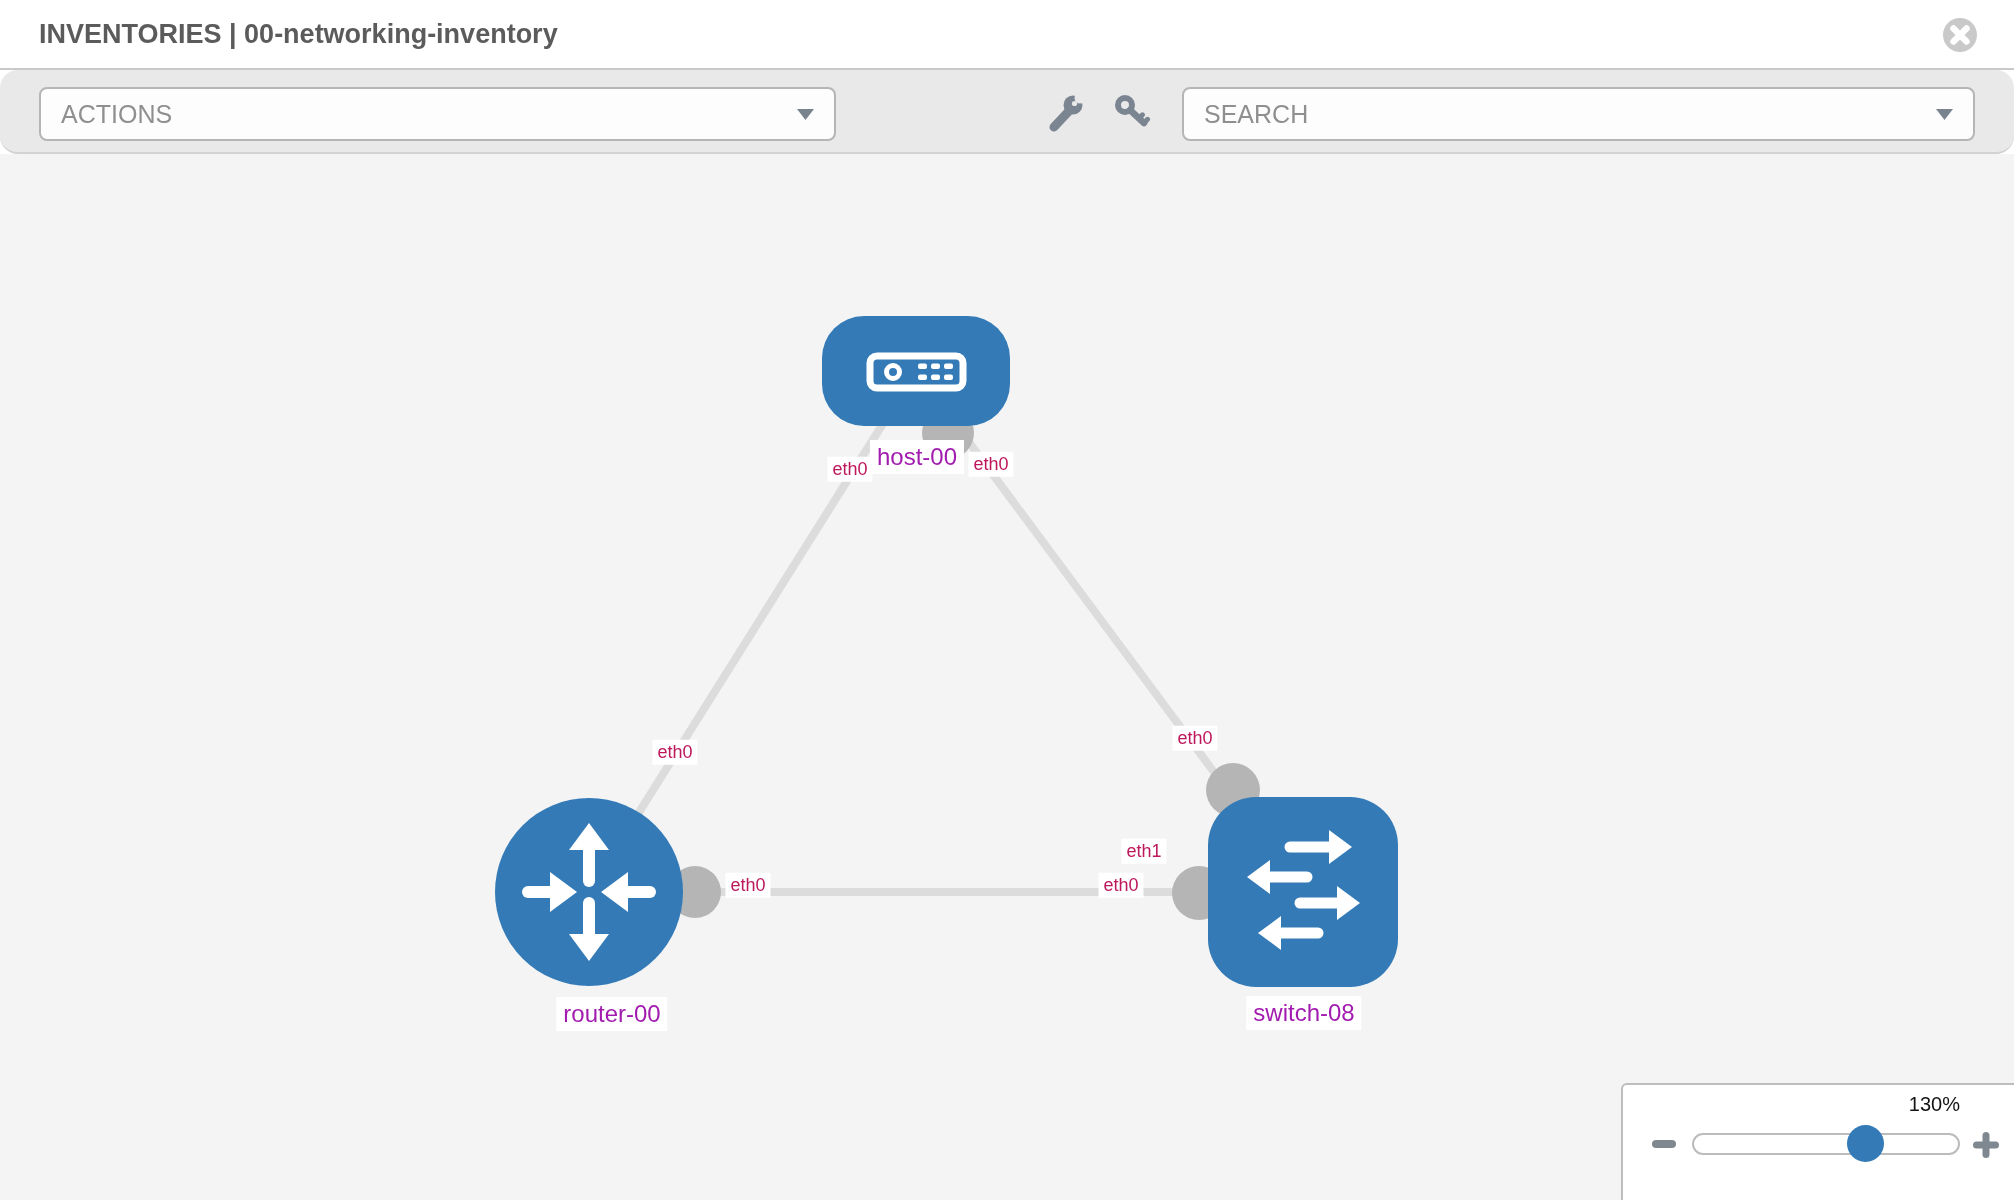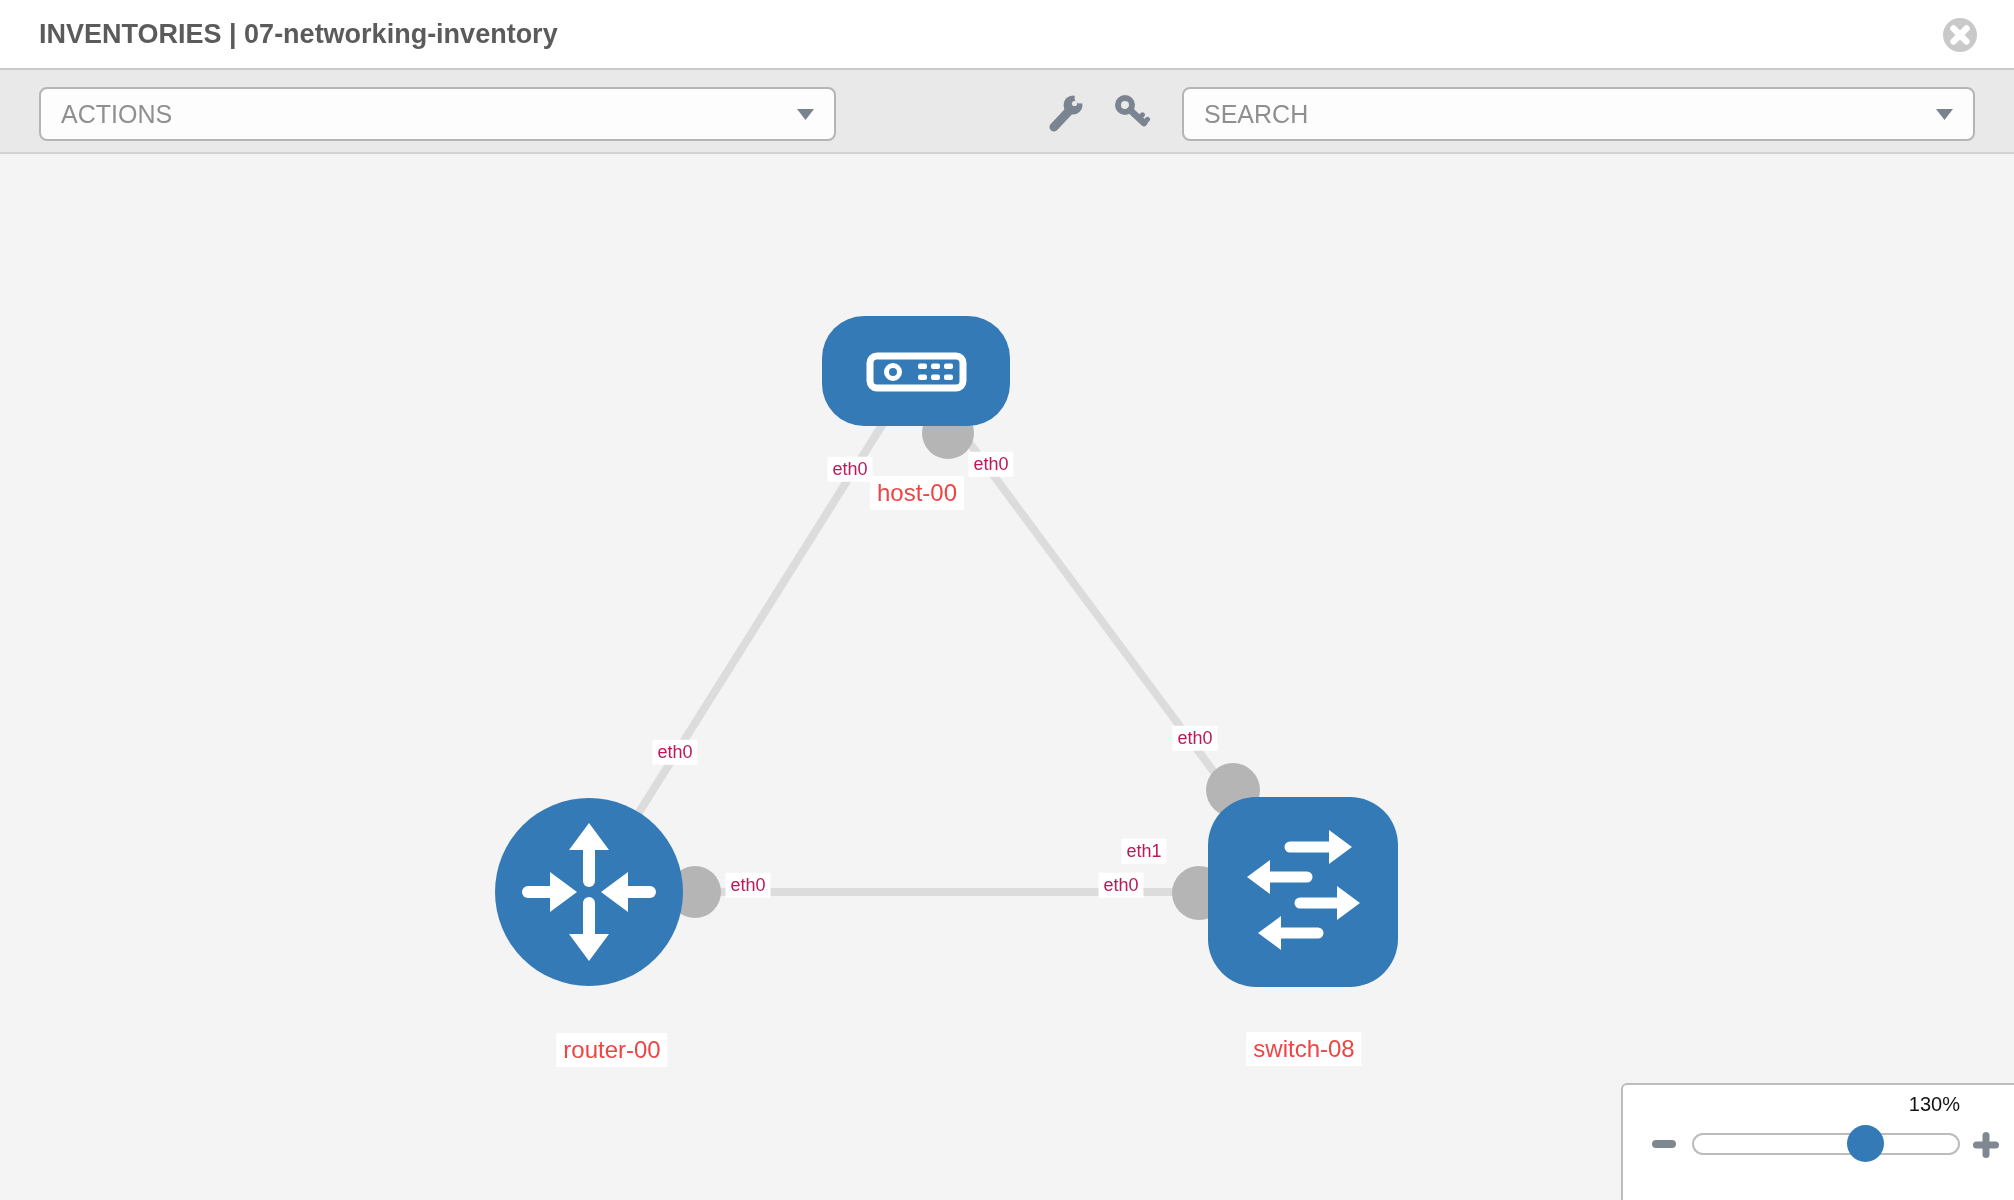--- a/index.html
+++ b/index.html
@@ -9,39 +9,39 @@
   
   .header{position:absolute;top:0;left:0;width:2014px;height:68px;background:#ffffff;
           border-bottom:2px solid #c9c9c9;z-index:30;}
   .title{position:absolute;left:39px;top:19px;font-size:27px;font-weight:bold;color:#5b5b5b;
          white-space:nowrap;}
   .close-btn{position:absolute;left:1941px;top:16px;width:38px;height:38px;border:none;
              background:transparent;padding:0;cursor:pointer;}
 
   
   .toolbar{position:absolute;top:70px;left:0;width:2014px;height:82px;background:#e9e9e9;
-           border-bottom:2px solid #d2d2d2;z-index:20;}
+           border-bottom:2px solid #d2d2d2;z-index:20;border-radius:18px;}
   .dd{position:absolute;top:17px;height:54px;background:#fdfdfd;border:2px solid #b5b5b5;
       border-radius:8px;box-sizing:border-box;display:flex;align-items:center;
       justify-content:space-between;padding:0 20px;cursor:pointer;}
   .dd-label{font-size:25px;color:#8f8f8f;}
   .dd-actions{left:39px;width:797px;}
   .dd-search{left:1182px;width:793px;padding-left:20px;}
   .icon-btn{position:absolute;top:22px;width:44px;height:44px;border:none;background:transparent;
             padding:0;cursor:pointer;}
   .btn-wrench{left:1044px;}
   .btn-key{left:1111px;}
 
   
   .canvas{position:absolute;top:154px;left:0;width:2014px;height:1046px;background:#f4f4f4;}
   .topo{position:absolute;left:0;top:0;}
 
   .chip{position:absolute;transform:translate(-50%,-50%);background:#ffffff;color:#be185d;
         font-size:18px;line-height:1.25;padding:1px 5px;white-space:nowrap;z-index:5;}
-  .chip.big{font-size:24px;color:#ef4444;padding:2px 7px;margin-top:36px;}
+  .chip.big{font-size:24px;color:#a21caf;padding:2px 7px;}
 
   
   .zoom-panel{position:absolute;left:1621px;top:929px;width:410px;height:140px;background:#fff;
               border:2px solid #bdbdbd;border-radius:6px;box-sizing:border-box;z-index:10;}
   .zoom-level{position:absolute;left:69px;top:8px;width:268px;text-align:right;font-size:20px;
               color:#141414;}
   .zoom-minus{position:absolute;left:29px;top:55px;width:24px;height:8px;border-radius:4px;
               background:#7f8890;border:none;padding:0;cursor:pointer;}
   .zoom-track{position:absolute;left:69px;top:48px;width:268px;height:22px;background:#fff;
               border:2px solid #bcbcbc;border-radius:12px;box-sizing:border-box;cursor:pointer;}
@@ -49,21 +49,21 @@
               background:#337ab7;cursor:pointer;}
   .zoom-plus{position:absolute;left:350px;top:47px;width:26px;height:26px;border:none;
              background:transparent;padding:0;cursor:pointer;}
 </style>
 </head>
 <body>
 
 <div class="app">
 
   <div class="header">
-    <div class="title">INVENTORIES | 07-networking-inventory</div>
+    <div class="title">INVENTORIES | 00-networking-inventory</div>
     <button class="close-btn">
       <svg width="38" height="38" viewBox="0 0 38 38">
         <circle cx="19" cy="19" r="17" fill="#c9c9c9"></circle>
         <line x1="12.5" y1="12.5" x2="25.5" y2="25.5" stroke="#fff" stroke-width="6.5" stroke-linecap="round"></line>
         <line x1="25.5" y1="12.5" x2="12.5" y2="25.5" stroke="#fff" stroke-width="6.5" stroke-linecap="round"></line>
       </svg>
     </button>
   </div>
 
   <div class="toolbar">

